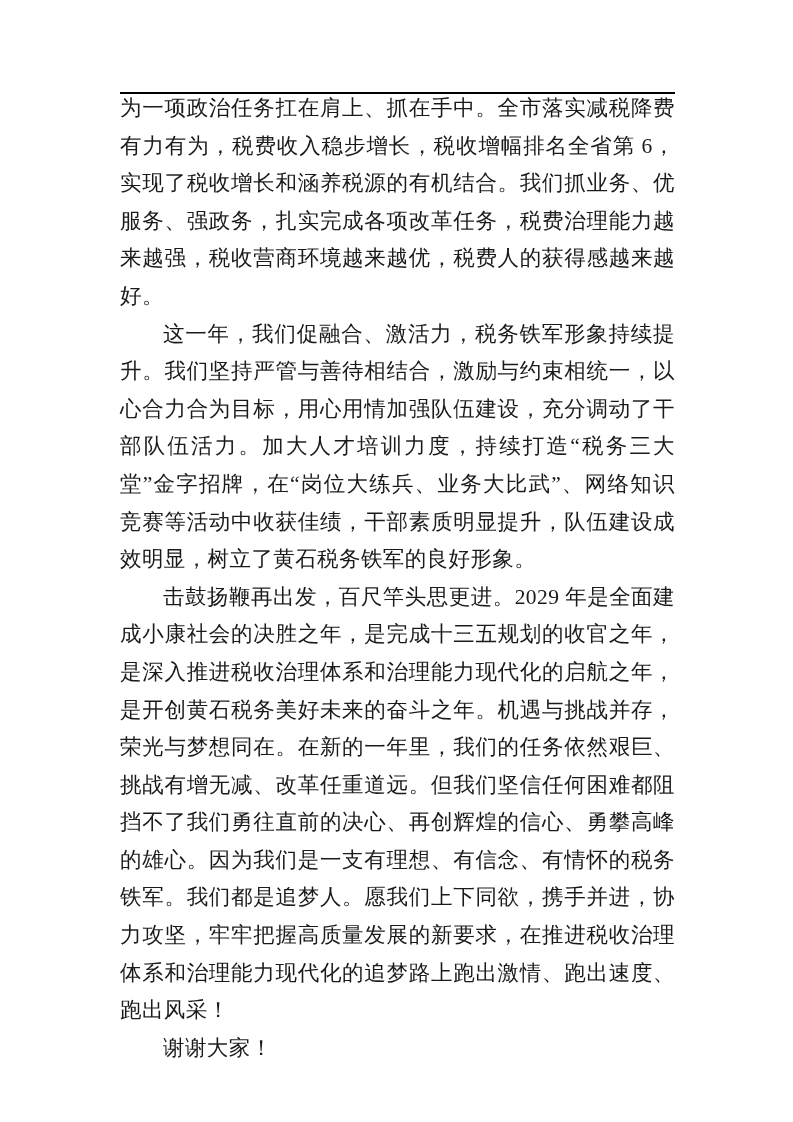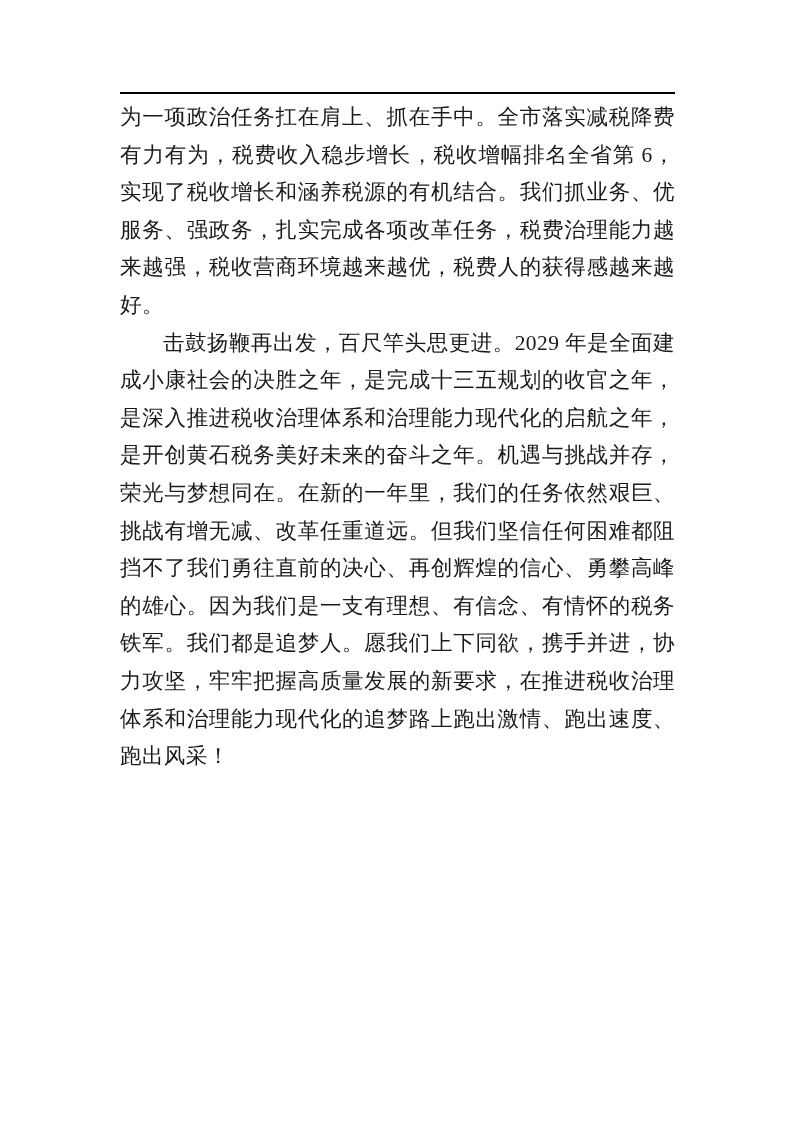--- a/index.html
+++ b/index.html
@@ -19,21 +19,21 @@
     position: absolute;
     left: 120px;
     top: 92px;
     width: 555px;
     height: 0;
     border-top: 2px solid #000000;
   }
   .doc-body {
     position: absolute;
     left: 120px;
-    top: 99px;
+    top: 90px;
     width: 555px;
     color: #1a1a1a;
     font-size: 21.5px;
     line-height: 37.6px;
     text-align: justify;
     text-justify: inter-ideograph;
     letter-spacing: 0.4px;
   }
   .doc-body p {
     margin: 0;
@@ -43,15 +43,17 @@
     text-indent: 2em;
   }
 </style>
 </head>
 <body>
 
 <div class="page">
   <div class="header-rule"></div>
   <div class="doc-body">
     <p>为一项政治任务扛在肩上、抓在手中。全市落实减税降费有力有为，税费收入稳步增长，税收增幅排名全省第 6，实现了税收增长和涵养税源的有机结合。我们抓业务、优服务、强政务，扎实完成各项改革任务，税费治理能力越来越强，税收营商环境越来越优，税费人的获得感越来越好。</p>
+    <p class="indent">这一年，我们促融合、激活力，税务铁军形象持续提升。我们坚持严管与善待相结合，激励与约束相统一，以心合力合为目标，用心用情加强队伍建设，充分调动了干部队伍活力。加大人才培训力度，持续打造“税务三大堂”金字招牌，在“岗位大练兵、业务大比武”、网络知识竞赛等活动中收获佳绩，干部素质明显提升，队伍建设成效明显，树立了黄石税务铁军的良好形象。</p>
     <p class="indent">击鼓扬鞭再出发，百尺竿头思更进。2029 年是全面建成小康社会的决胜之年，是完成十三五规划的收官之年，是深入推进税收治理体系和治理能力现代化的启航之年，是开创黄石税务美好未来的奋斗之年。机遇与挑战并存，荣光与梦想同在。在新的一年里，我们的任务依然艰巨、挑战有增无减、改革任重道远。但我们坚信任何困难都阻挡不了我们勇往直前的决心、再创辉煌的信心、勇攀高峰的雄心。因为我们是一支有理想、有信念、有情怀的税务铁军。我们都是追梦人。愿我们上下同欲，携手并进，协力攻坚，牢牢把握高质量发展的新要求，在推进税收治理体系和治理能力现代化的追梦路上跑出激情、跑出速度、跑出风采！</p>
+    <p class="indent">谢谢大家！</p>
   </div>
 </div>
 
 </body></html>

